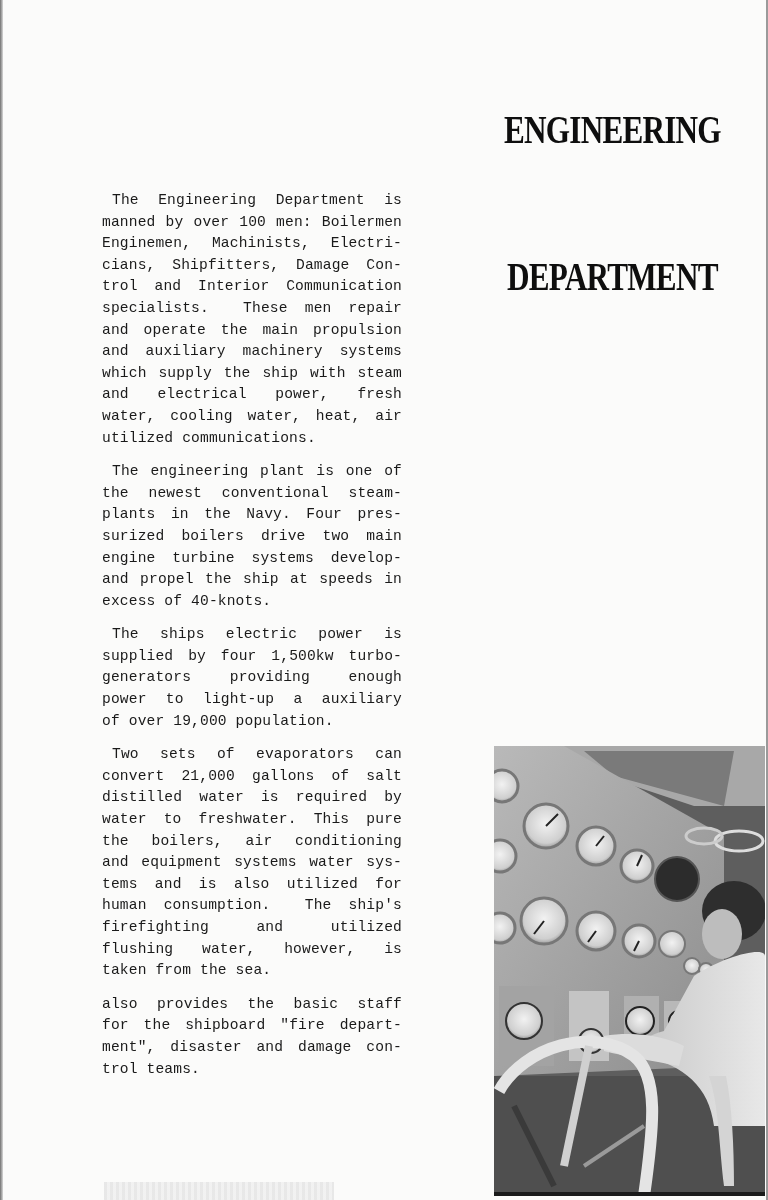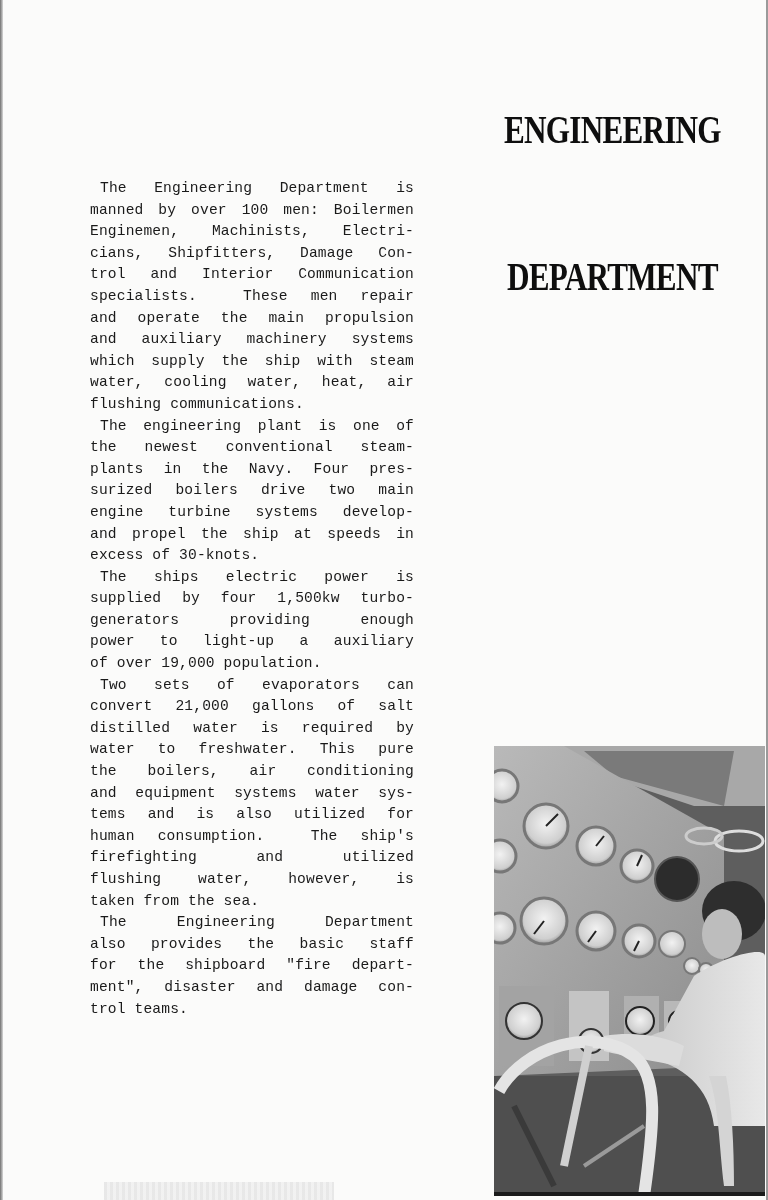--- a/index.html
+++ b/index.html
@@ -57,21 +57,21 @@
     .body-text {
       position: absolute;
       left: 90px;
       top: 178px;
       width: 324px;
       font-size: 14.6px;
       line-height: 21.6px;
       letter-spacing: 0.15px;
     }
     .paragraph {
-      margin: 0;
+      margin: 12px;
       padding: 0;
     }
     .line {
       display: block;
       white-space: pre;
       text-align: justify;
       text-align-last: justify;
     }
     .line.last {
       text-align-last: left;
@@ -106,31 +106,32 @@
     <div class="paragraph">
       <span class="line indent">The Engineering Department is</span>
       <span class="line">manned by over 100 men: Boilermen</span>
       <span class="line">Enginemen, Machinists, Electri-</span>
       <span class="line">cians, Shipfitters, Damage Con-</span>
       <span class="line">trol and Interior Communication</span>
       <span class="line">specialists.  These men repair</span>
       <span class="line">and operate the main propulsion</span>
       <span class="line">and auxiliary machinery systems</span>
       <span class="line">which supply the ship with steam</span>
+      <span class="line">and electrical power, fresh</span>
       <span class="line">water, cooling water, heat, air</span>
-      <span class="line last">flushing communications.</span>
+      <span class="line last">utilized communications.</span>
     </div>
     <div class="paragraph">
       <span class="line indent">The engineering plant is one of</span>
       <span class="line">the newest conventional steam-</span>
       <span class="line">plants in the Navy. Four pres-</span>
       <span class="line">surized boilers drive two main</span>
       <span class="line">engine turbine systems develop-</span>
       <span class="line">and propel the ship at speeds in</span>
-      <span class="line last">excess of 30-knots.</span>
+      <span class="line last">excess of 40-knots.</span>
     </div>
     <div class="paragraph">
       <span class="line indent">The ships electric power is</span>
       <span class="line">supplied by four 1,500kw turbo-</span>
       <span class="line">generators providing enough</span>
       <span class="line">power to light-up a auxiliary</span>
       <span class="line last">of over 19,000 population.</span>
     </div>
     <div class="paragraph">
       <span class="line indent">Two sets of evaporators can</span>
@@ -139,21 +140,20 @@
       <span class="line">water to freshwater. This pure</span>
       <span class="line">the boilers, air conditioning</span>
       <span class="line">and equipment systems water sys-</span>
       <span class="line">tems and is also utilized for</span>
       <span class="line">human consumption.  The ship's</span>
       <span class="line">firefighting and utilized</span>
       <span class="line">flushing water, however, is</span>
       <span class="line last">taken from the sea.</span>
     </div>
     <div class="paragraph">
-      <span class="line indent">The Engineering Department</span>
       <span class="line">also provides the basic staff</span>
       <span class="line">for the shipboard "fire depart-</span>
       <span class="line">ment", disaster and damage con-</span>
       <span class="line last">trol teams.</span>
     </div>
   </div>
 
 <div class="photo">
   <svg width="271" height="450" viewBox="0 0 271 450">
     <defs>

